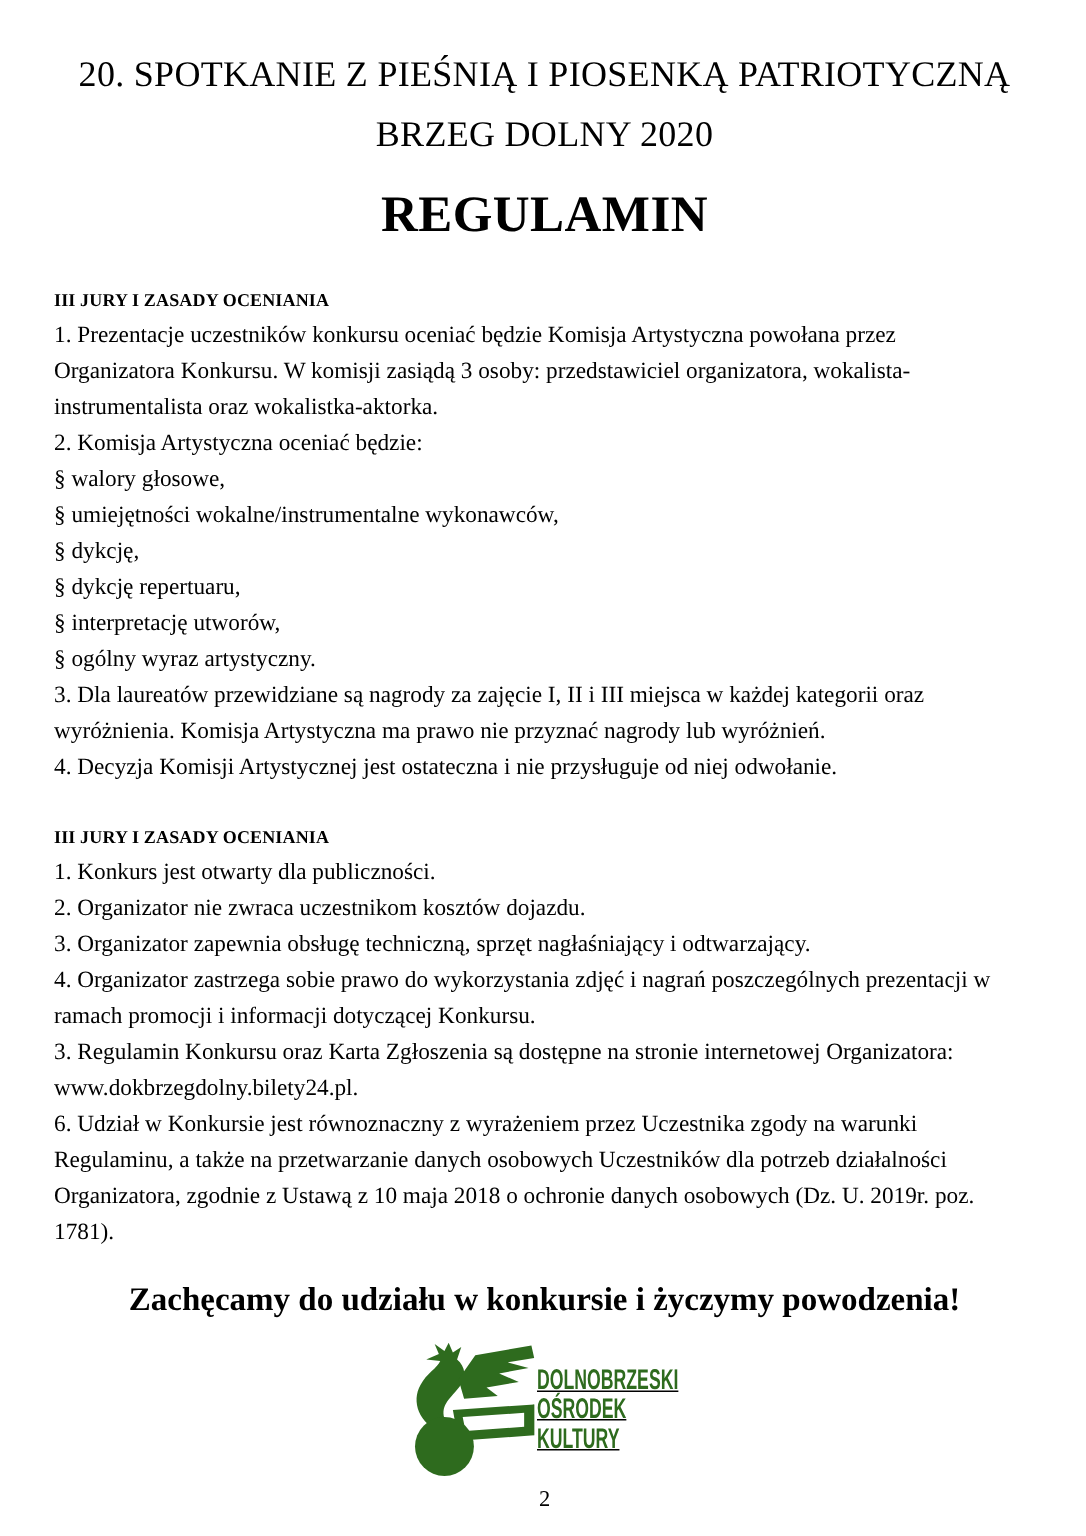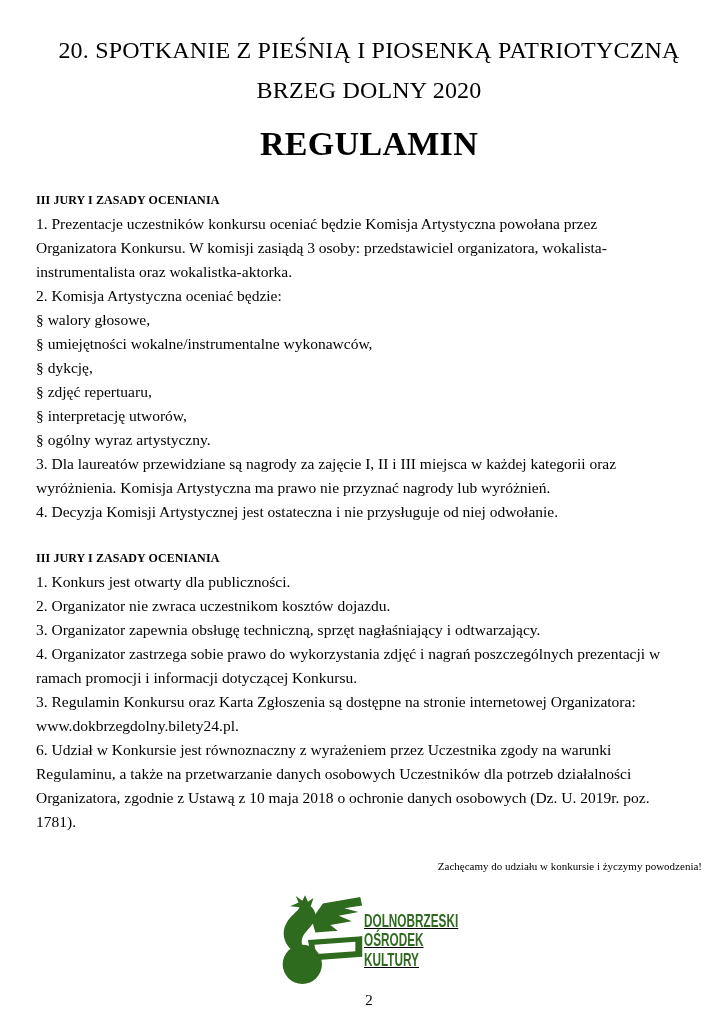--- a/index.html
+++ b/index.html
@@ -8,21 +8,21 @@
     width: 724px;
     height: 1024px;
     font-family: "Liberation Serif", serif;
     color: #000000;
     overflow: hidden;
   }
   .page {
     width: 724px;
     height: 1024px;
     background: #ffffff;
-    padding: 30px 22px 0 36px;
+    padding: 30px 34px 0 36px;
     position: relative;
   }
   .title {
     text-align: center;
     font-weight: 400;
     font-size: 24px;
     line-height: 40px;
     letter-spacing: 0.2px;
   }
   .main-heading {
@@ -40,23 +40,23 @@
     line-height: 24px;
     letter-spacing: 0.1px;
   }
   .para {
     font-size: 15.5px;
     line-height: 24px;
     max-width: 640px;
     text-align: left;
   }
   .closing {
-    text-align: right;
-    font-weight: 400;
-    font-size: 11px;
+    text-align: center;
+    font-weight: 700;
+    font-size: 22px;
     line-height: 24px;
     margin-top: 20px;
   }
   .logo-row {
     display: flex;
     justify-content: center;
     align-items: center;
     margin-top: 14px;
     height: 96px;
     text-decoration: underline;
@@ -99,21 +99,21 @@
 
   <div class="main-heading">REGULAMIN</div>
 
   <div class="section">
     <div class="section-header">III JURY I ZASADY OCENIANIA</div>
     <p class="para">1. Prezentacje uczestników konkursu oceniać będzie Komisja Artystyczna powołana przez Organizatora Konkursu. W komisji zasiądą 3 osoby: przedstawiciel organizatora, wokalista-instrumentalista oraz wokalistka-aktorka.</p>
     <p class="para">2. Komisja Artystyczna oceniać będzie:</p>
     <p class="para">§ walory głosowe,</p>
     <p class="para">§ umiejętności wokalne/instrumentalne wykonawców,</p>
     <p class="para">§ dykcję,</p>
-    <p class="para">§ zdjęć repertuaru,</p>
+    <p class="para">§ dykcję repertuaru,</p>
     <p class="para">§ interpretację utworów,</p>
     <p class="para">§ ogólny wyraz artystyczny.</p>
     <p class="para">3. Dla laureatów przewidziane są nagrody za zajęcie I, II i III miejsca w każdej kategorii oraz wyróżnienia. Komisja Artystyczna ma prawo nie przyznać nagrody lub wyróżnień.</p>
     <p class="para">4. Decyzja Komisji Artystycznej jest ostateczna i nie przysługuje od niej odwołanie.</p>
   </div>
 
   <div class="section">
     <div class="section-header">III JURY I ZASADY OCENIANIA</div>
     <p class="para">1. Konkurs jest otwarty dla publiczności.</p>
     <p class="para">2. Organizator nie zwraca uczestnikom kosztów dojazdu.</p>

